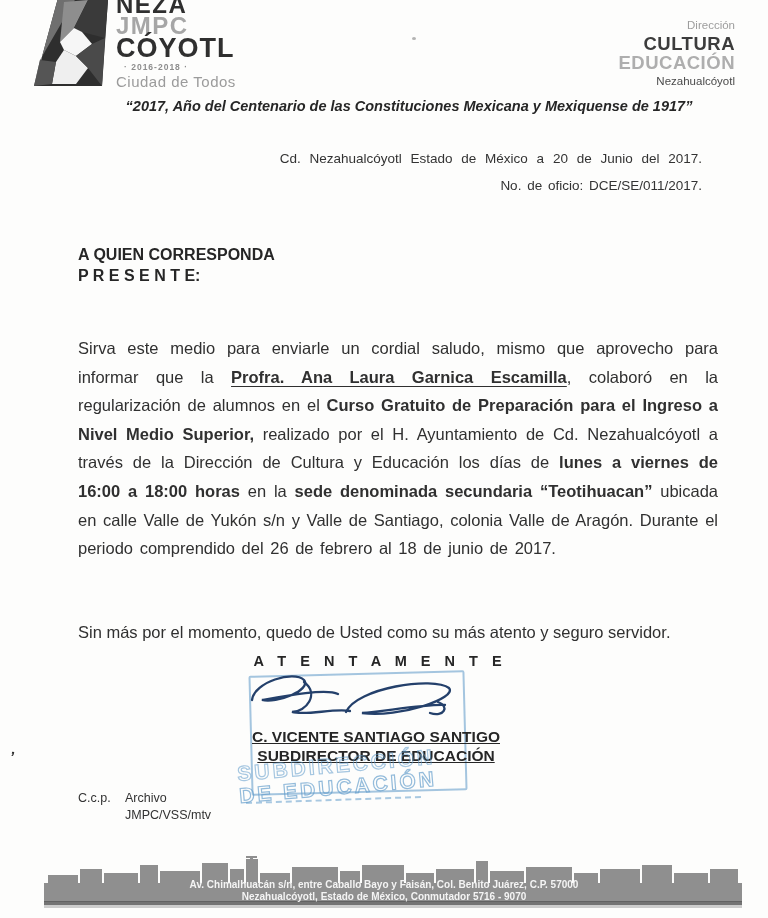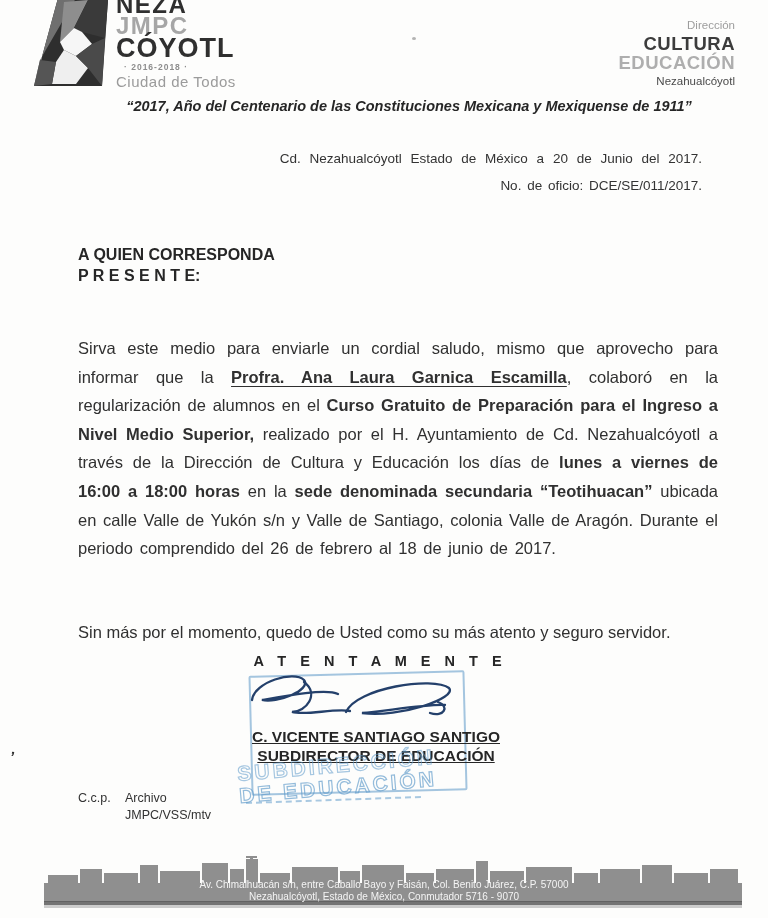--- a/index.html
+++ b/index.html
@@ -62,21 +62,21 @@
 
   
   .cc-label{left:78px; top:791px; font-size:12.5px; color:#333;}
   .cc-l1{left:125px; top:791px; font-size:12.5px; color:#333;}
   .cc-l2{left:125px; top:808px; font-size:12.5px; color:#333;}
 
   
   .footer{left:8px; top:856px; width:752px; height:56px;}
   .footer svg{position:absolute; left:0; top:0;}
   .footer-text{position:absolute; left:0; top:23px; width:100%; text-align:center;
-               color:#f4f4f4; font-size:10px; font-weight:400; line-height:11.5px; z-index:2;}
+               color:#f4f4f4; font-size:10px; font-weight:700; line-height:11.5px; z-index:2;}
 
   
   .speck-dot{left:412px; top:37px; width:4px; height:3px; background:#9a9a9a;
              border-radius:50%; opacity:0.75;}
   .pen-mark{left:10px; top:748px; font-size:15px; font-weight:700; color:#2c2c2c;
             transform:rotate(12deg);}
 </style>
 </head>
 <body>
 
@@ -100,21 +100,21 @@
     <div class="logo-tag">Ciudad de Todos</div>
   </div>
 
   <div class="abs hdr-right">
     <div class="hdr-dir">Dirección</div>
     <div class="hdr-cult">CULTURA</div>
     <div class="hdr-edu">EDUCACIÓN</div>
     <div class="hdr-nez">Nezahualcóyotl</div>
   </div>
 
-  <div class="abs quote">“2017, Año del Centenario de las Constituciones Mexicana y Mexiquense de 1911”</div>
+  <div class="abs quote">“2017, Año del Centenario de las Constituciones Mexicana y Mexiquense de 1917”</div>
 
   <div class="abs dateline">Cd. Nezahualcóyotl Estado de México a 20 de Junio del 2017.</div>
   <div class="abs oficio">No. de oficio: DCE/SE/011/2017.</div>
 
   <div class="abs recipient">
     <div>A QUIEN CORRESPONDA</div>
     <div>P R E S E N T E:</div>
   </div>
 
   <div class="abs body-p"><span>Sirva este medio para enviarle un cordial saludo, mismo que aprovecho para informar que la </span><span class="seg-bu">Profra. Ana Laura Garnica Escamilla</span><span>, colaboró en la regularización de alumnos en el </span><span class="seg-b">Curso Gratuito de Preparación para el Ingreso a Nivel Medio Superior,</span><span> realizado por el H. Ayuntamiento de Cd. Nezahualcóyotl a través de la Dirección de Cultura y Educación los días de </span><span class="seg-b">lunes a viernes de 16:00 a 18:00 horas</span><span> en la </span><span class="seg-b">sede denominada secundaria “Teotihuacan”</span><span> ubicada en calle Valle de Yukón s/n y Valle de Santiago, colonia Valle de Aragón. Durante el periodo comprendido del 26 de febrero al 18 de junio de 2017.</span></div>

